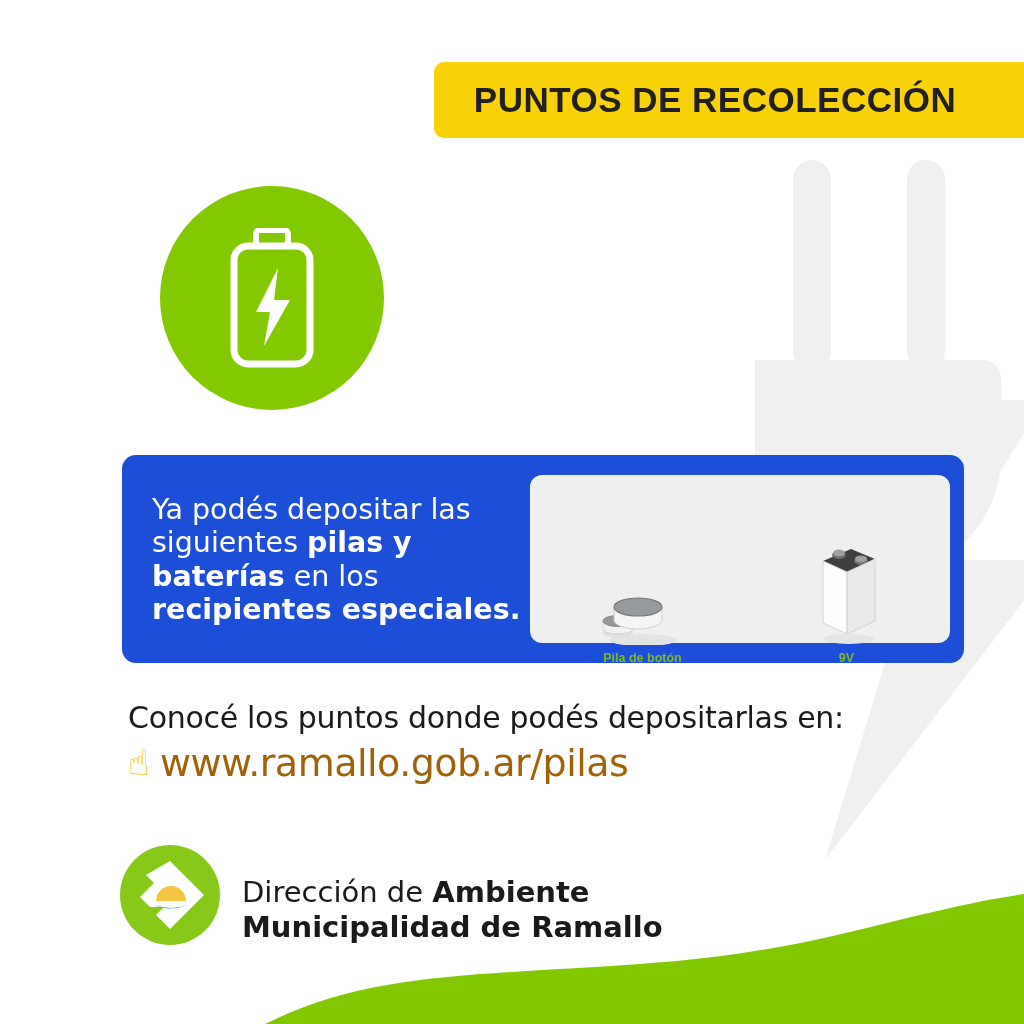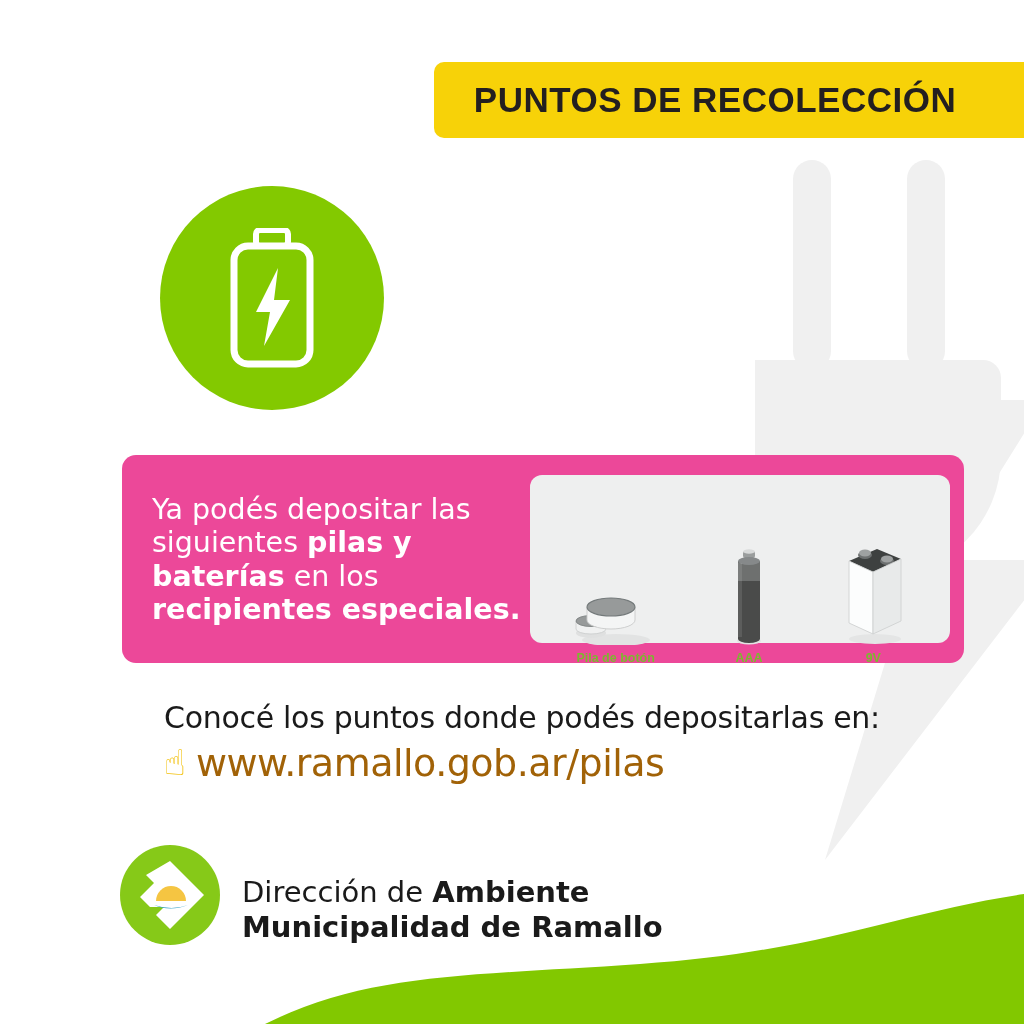--- a/index.html
+++ b/index.html
@@ -81,21 +81,21 @@
     white-space: nowrap;
   }
   .headline .hl2 { display: block; }
   .accent { color: #84ca14; }
 
   
   .panel {
     position: absolute;
     left: 122px; top: 455px;
     width: 842px; height: 208px;
-    background: #ec4899;
+    background: #1d4ed8;
     border-radius: 14px;
     z-index: 5;
   }
   .panel-text {
     position: absolute;
     left: 30px; top: 38px;
     width: 390px;
     color: #ffffff;
     font-family: "DejaVu Sans", sans-serif;
     font-size: 28.5px;
@@ -135,21 +135,20 @@
     font-size: 12.5px;
     color: #7cb82f;
     white-space: nowrap;
   }
 
   
   .cta {
     position: absolute;
     left: 128px; top: 700px;
     z-index: 6;
-    margin-left: 36px;
   }
   .cta-line1 {
     font-family: "DejaVu Sans", sans-serif;
     font-size: 30px;
     color: #1a1a1a;
     white-space: nowrap;
     letter-spacing: -0.3px;
   }
   .cta-line2 {
     display: flex;
@@ -239,34 +238,20 @@
               <ellipse cx="18" cy="48" rx="15" ry="5" fill="#dfe0e0"></ellipse>
               <path d="M3 36 v8 a15 5 0 0 0 30 0 v-8 Z" fill="#f0f1f1" stroke="#c9cbcb" stroke-width="0.8"></path>
               <ellipse cx="18" cy="36" rx="15" ry="5.5" fill="#979a9a" stroke="#7e8282" stroke-width="0.9"></ellipse>
               <path d="M14 22 v13 a24 9 0 0 0 48 0 v-13 Z" fill="#f4f5f5" stroke="#c9cbcb" stroke-width="0.9"></path>
               <ellipse cx="38" cy="22" rx="24" ry="9" fill="#979a9a" stroke="#73797a" stroke-width="1.1"></ellipse>
             </svg>
           </div>
           <div class="batt-label">Pila de botón</div>
         </div>
 
-        <div class="batt-item">
-          <div class="batt-art">
-            <svg width="34" height="96" viewBox="0 0 34 96" xmlns="http://www.w3.org/2000/svg">
-              <ellipse cx="17" cy="92" rx="12" ry="3.5" fill="#e2e3e3"></ellipse>
-              <rect x="11" y="2" width="12" height="7" rx="2.5" fill="#9a9d9d"></rect>
-              <ellipse cx="17" cy="2.5" rx="6" ry="2.2" fill="#d8dada"></ellipse>
-              <path d="M6 12 h22 v78 a11 4 0 0 1 -22 0 Z" fill="#4a4b4a"></path>
-              <path d="M6 12 h22 v20 h-22 Z" fill="#6e706f"></path>
-              <ellipse cx="17" cy="12" rx="11" ry="4" fill="#86898a"></ellipse>
-              <rect x="6" y="14" width="4" height="74" fill="#ffffff" opacity="0.1"></rect>
-            </svg>
-          </div>
-          <div class="batt-label">AAA</div>
-        </div>
 
 
         <div class="batt-item">
           <div class="batt-art">
             <svg width="68" height="106" viewBox="0 0 68 106" xmlns="http://www.w3.org/2000/svg">
               <ellipse cx="36" cy="100" rx="26" ry="5" fill="#e4e5e5"></ellipse>
 
               <path d="M10 22 L38 10 L62 20 L34 33 Z" fill="#3e4140"></path>
 
               <ellipse cx="26" cy="16" rx="7" ry="4" fill="#6d7070"></ellipse>

